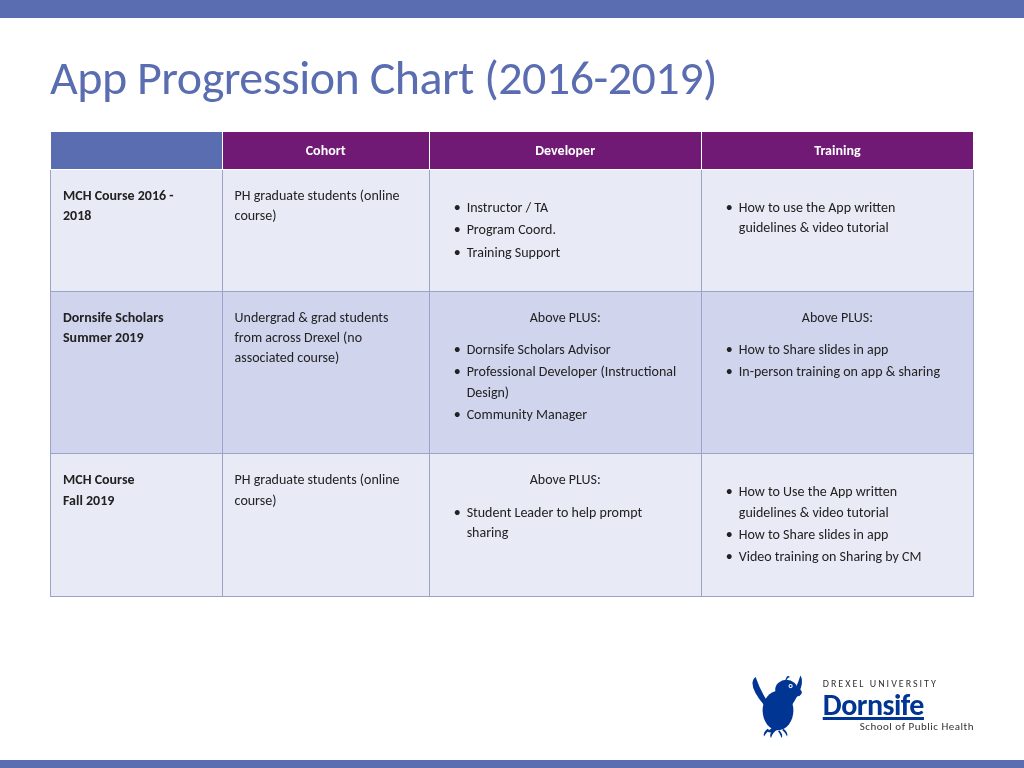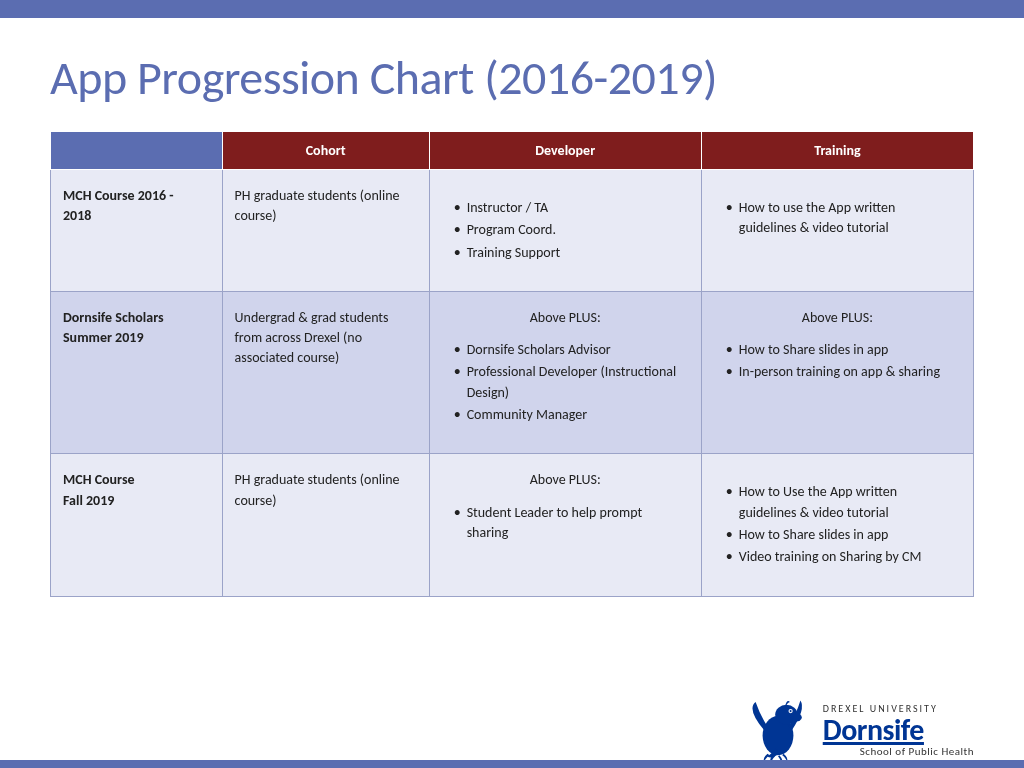--- a/index.html
+++ b/index.html
@@ -31,21 +31,21 @@
       letter-spacing: -0.5px;
     }
 
     table {
       width: 100%;
       border-collapse: collapse;
       font-size: 14px;
     }
 
     th {
-      background-color: #7f1d1d;
+      background-color: #701a75;
       color: #ffffff;
       font-weight: bold;
       text-align: center;
       padding: 10px 12px;
       border: 1px solid #ffffff;
     }
 
     th:first-child {
       background-color: #5b6db1;
     }
@@ -102,21 +102,21 @@
       margin-top: 0px;
     }
 
     .above-plus {
       margin-bottom: 4px;
       text-align: center;
     }
 
     .logo-area {
       position: absolute;
-      bottom: 3px;
+      bottom: 28px;
       right: 50px;
       display: flex;
       align-items: center;
     }
 
     .drexel-dragon {
       width: 70px;
       height: 70px;
       margin-right: 10px;
     }

